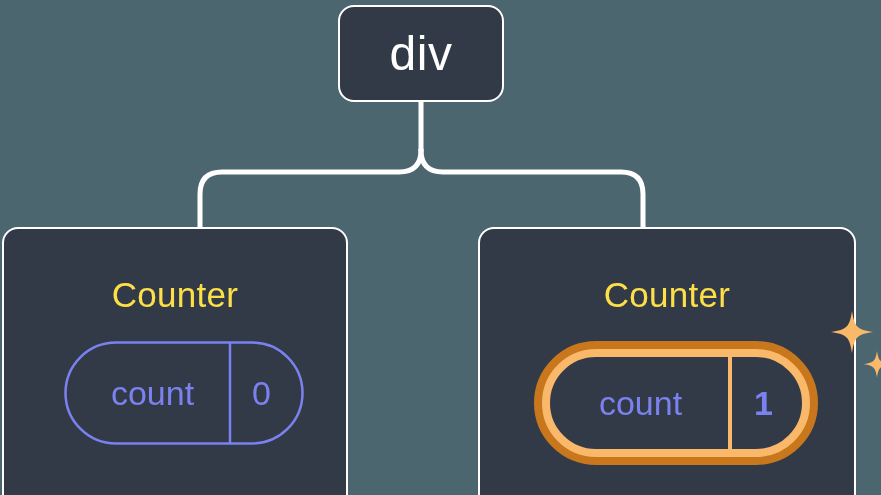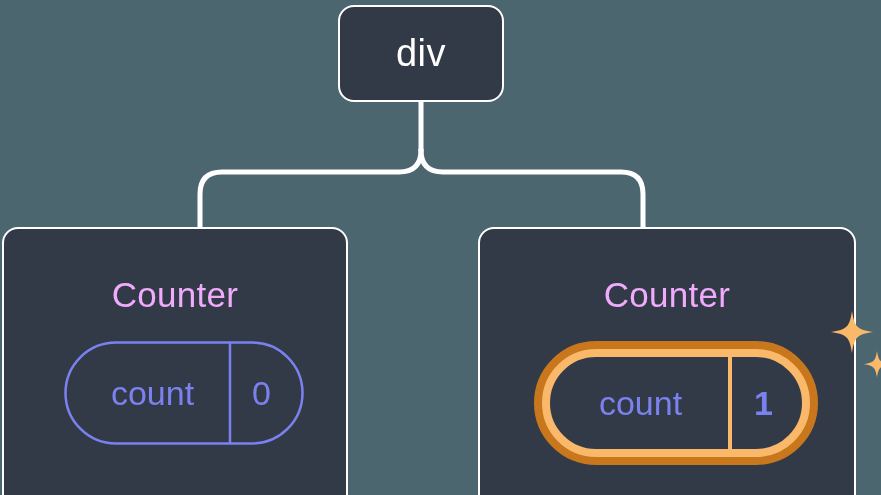--- a/index.html
+++ b/index.html
@@ -39,21 +39,21 @@
   .node-root {
     left: 338px;
     top: 5px;
     width: 166px;
     height: 97px;
     display: flex;
     align-items: center;
     justify-content: center;
   }
   .node-root .node-title {
-    font-size: 38px;
+    font-size: 48px;
     color: #ffffff;
     letter-spacing: 0.5px;
   }
   .node-child {
     top: 227px;
     height: 290px;
     border-bottom-left-radius: 16px;
     border-bottom-right-radius: 16px;
   }
   .node-left {
@@ -64,21 +64,21 @@
     left: 478px;
     width: 378px;
   }
   .node-child .node-title {
     position: absolute;
     left: 0;
     right: 0;
     top: 46px;
     text-align: center;
     font-size: 35px;
-    color: #f0abfc;
+    color: #fde047;
     letter-spacing: 0.3px;
   }
 
   
   .pill-wrap {
     position: absolute;
     left: 0;
     right: 0;
     top: 112px;
     display: flex;

